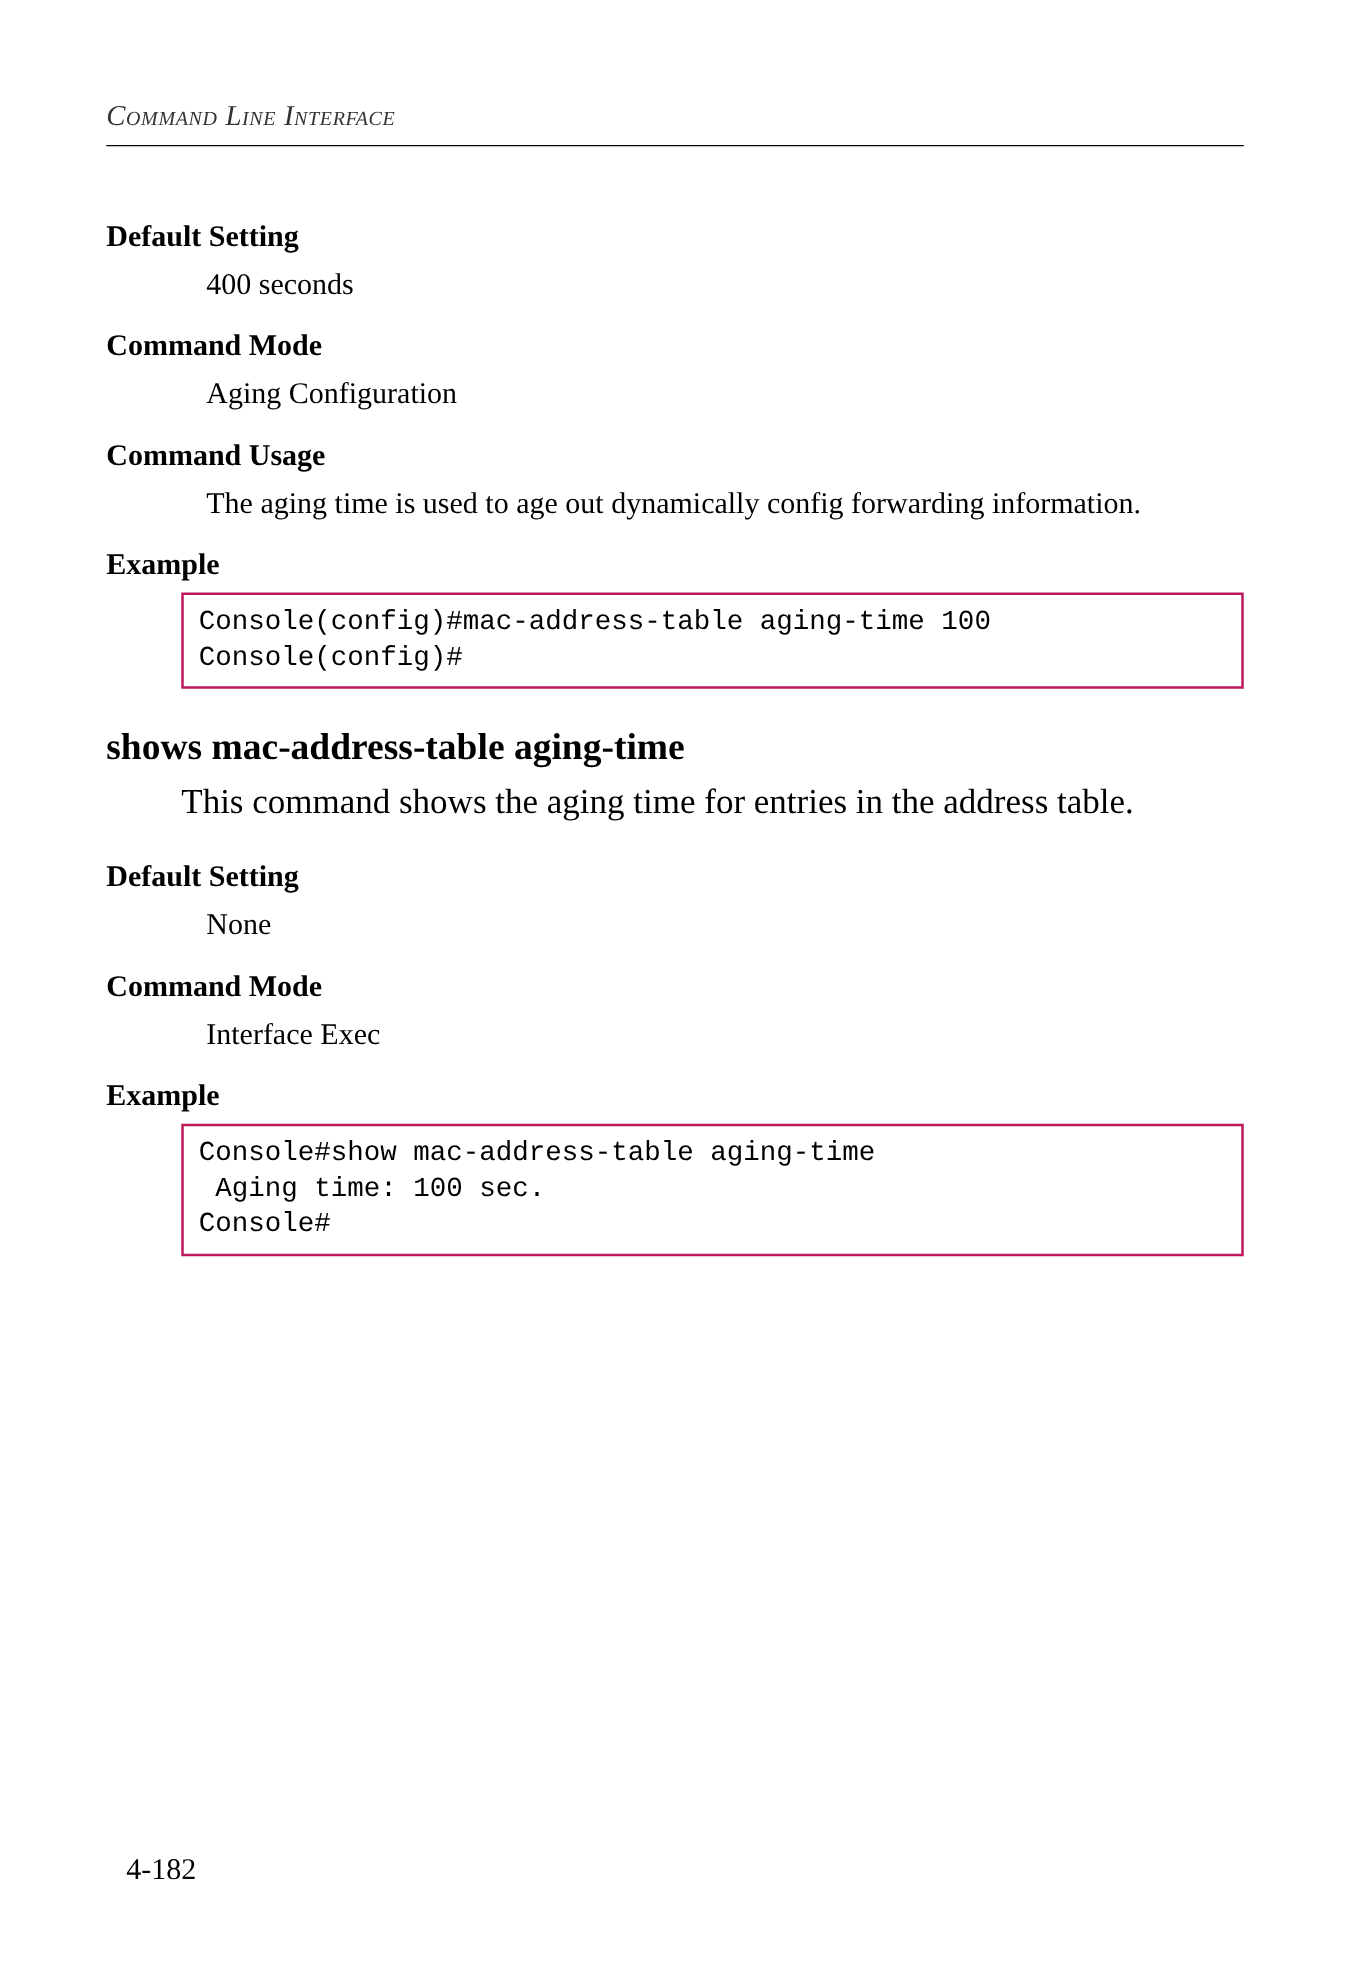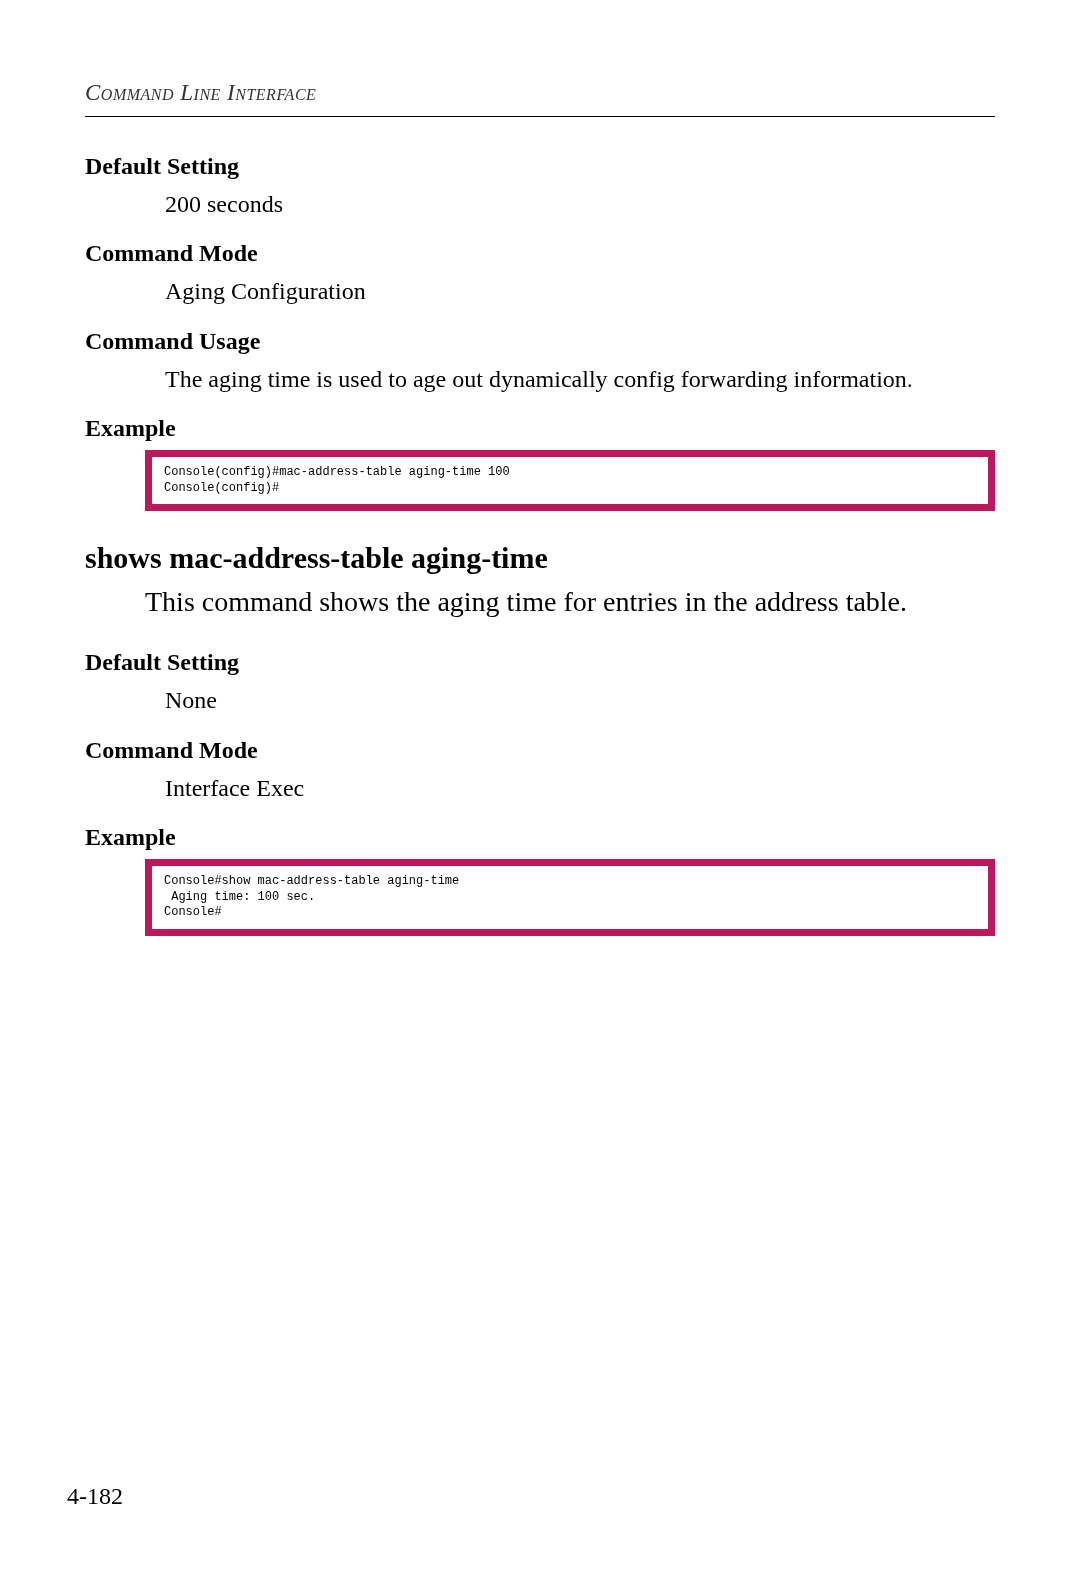--- a/index.html
+++ b/index.html
@@ -17,71 +17,71 @@
       position: relative;
     }
     .page-header {
       font-style: italic;
       font-variant: small-caps;
       font-size: 23px;
       color: #333;
       letter-spacing: 0.5px;
       border-bottom: 1px solid #000;
       padding-bottom: 10px;
-      margin-bottom: 36px;
+      margin-bottom: 60px;
     }
     .section-label {
       font-weight: bold;
       font-size: 24px;
       margin-bottom: 8px;
       margin-top: 16px;
     }
     .section-text {
       font-size: 24px;
       margin-left: 80px;
       margin-bottom: 20px;
       line-height: 1.35;
     }
     .code-box {
-      border: 7px solid #be185d;
+      border: 2px solid #be185d;
       padding: 8px 12px;
       margin-left: 60px;
       margin-bottom: 30px;
       margin-top: 6px;
       font-family: 'Courier New', Courier, monospace;
-      font-size: 12px;
+      font-size: 22px;
       white-space: pre;
       line-height: 1.3;
     }
     .command-title {
       font-weight: bold;
       font-size: 30px;
       margin-bottom: 8px;
       margin-top: 10px;
     }
     .command-desc {
       font-size: 28px;
       margin-left: 60px;
       margin-bottom: 28px;
       line-height: 1.35;
     }
     .page-number {
       position: absolute;
       bottom: 60px;
-      left: 67px;
+      left: 101px;
       font-size: 24px;
     }
   </style>
 </head>
 <body>
 
 <div class="page-header">Command Line Interface</div>
 
 <div class="section-label">Default Setting</div>
-<div class="section-text">200 seconds</div>
+<div class="section-text">400 seconds</div>
 
 <div class="section-label">Command Mode</div>
 <div class="section-text">Aging Configuration</div>
 
 <div class="section-label">Command Usage</div>
 <div class="section-text">The aging time is used to age out dynamically config forwarding information.</div>
 
 <div class="section-label">Example</div>
 <div class="code-box">Console(config)#mac-address-table aging-time 100
 Console(config)#</div>

